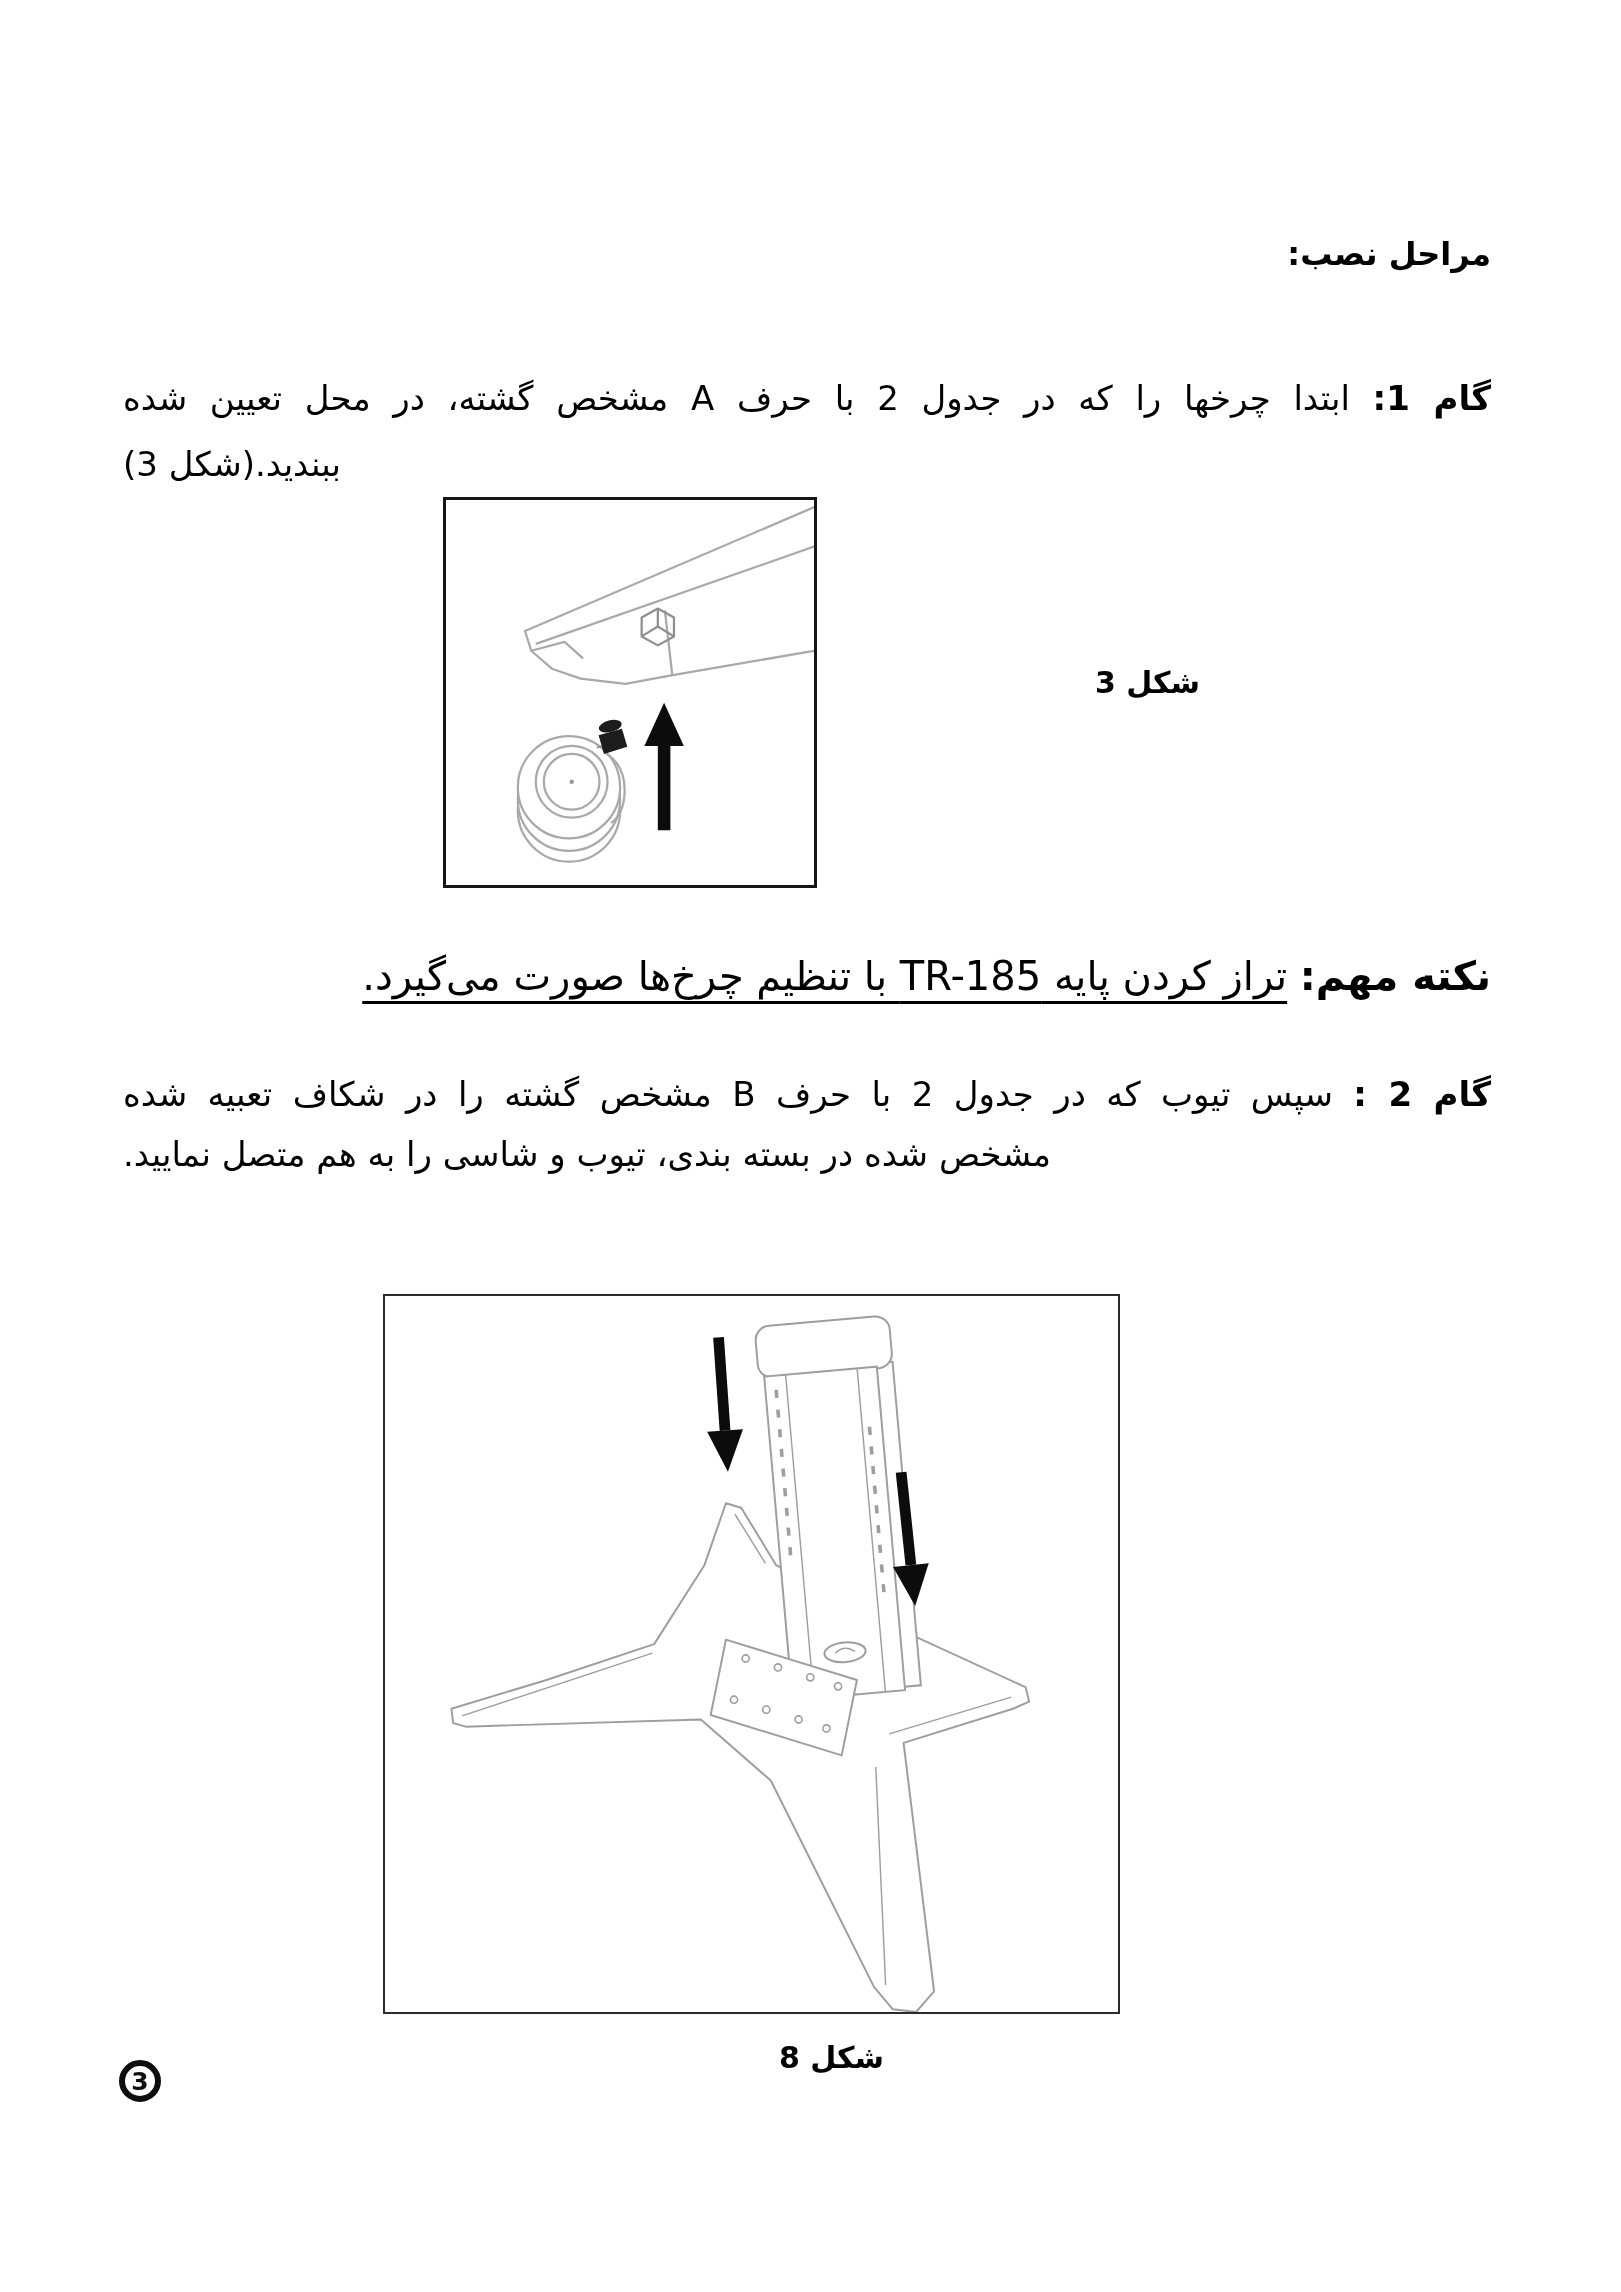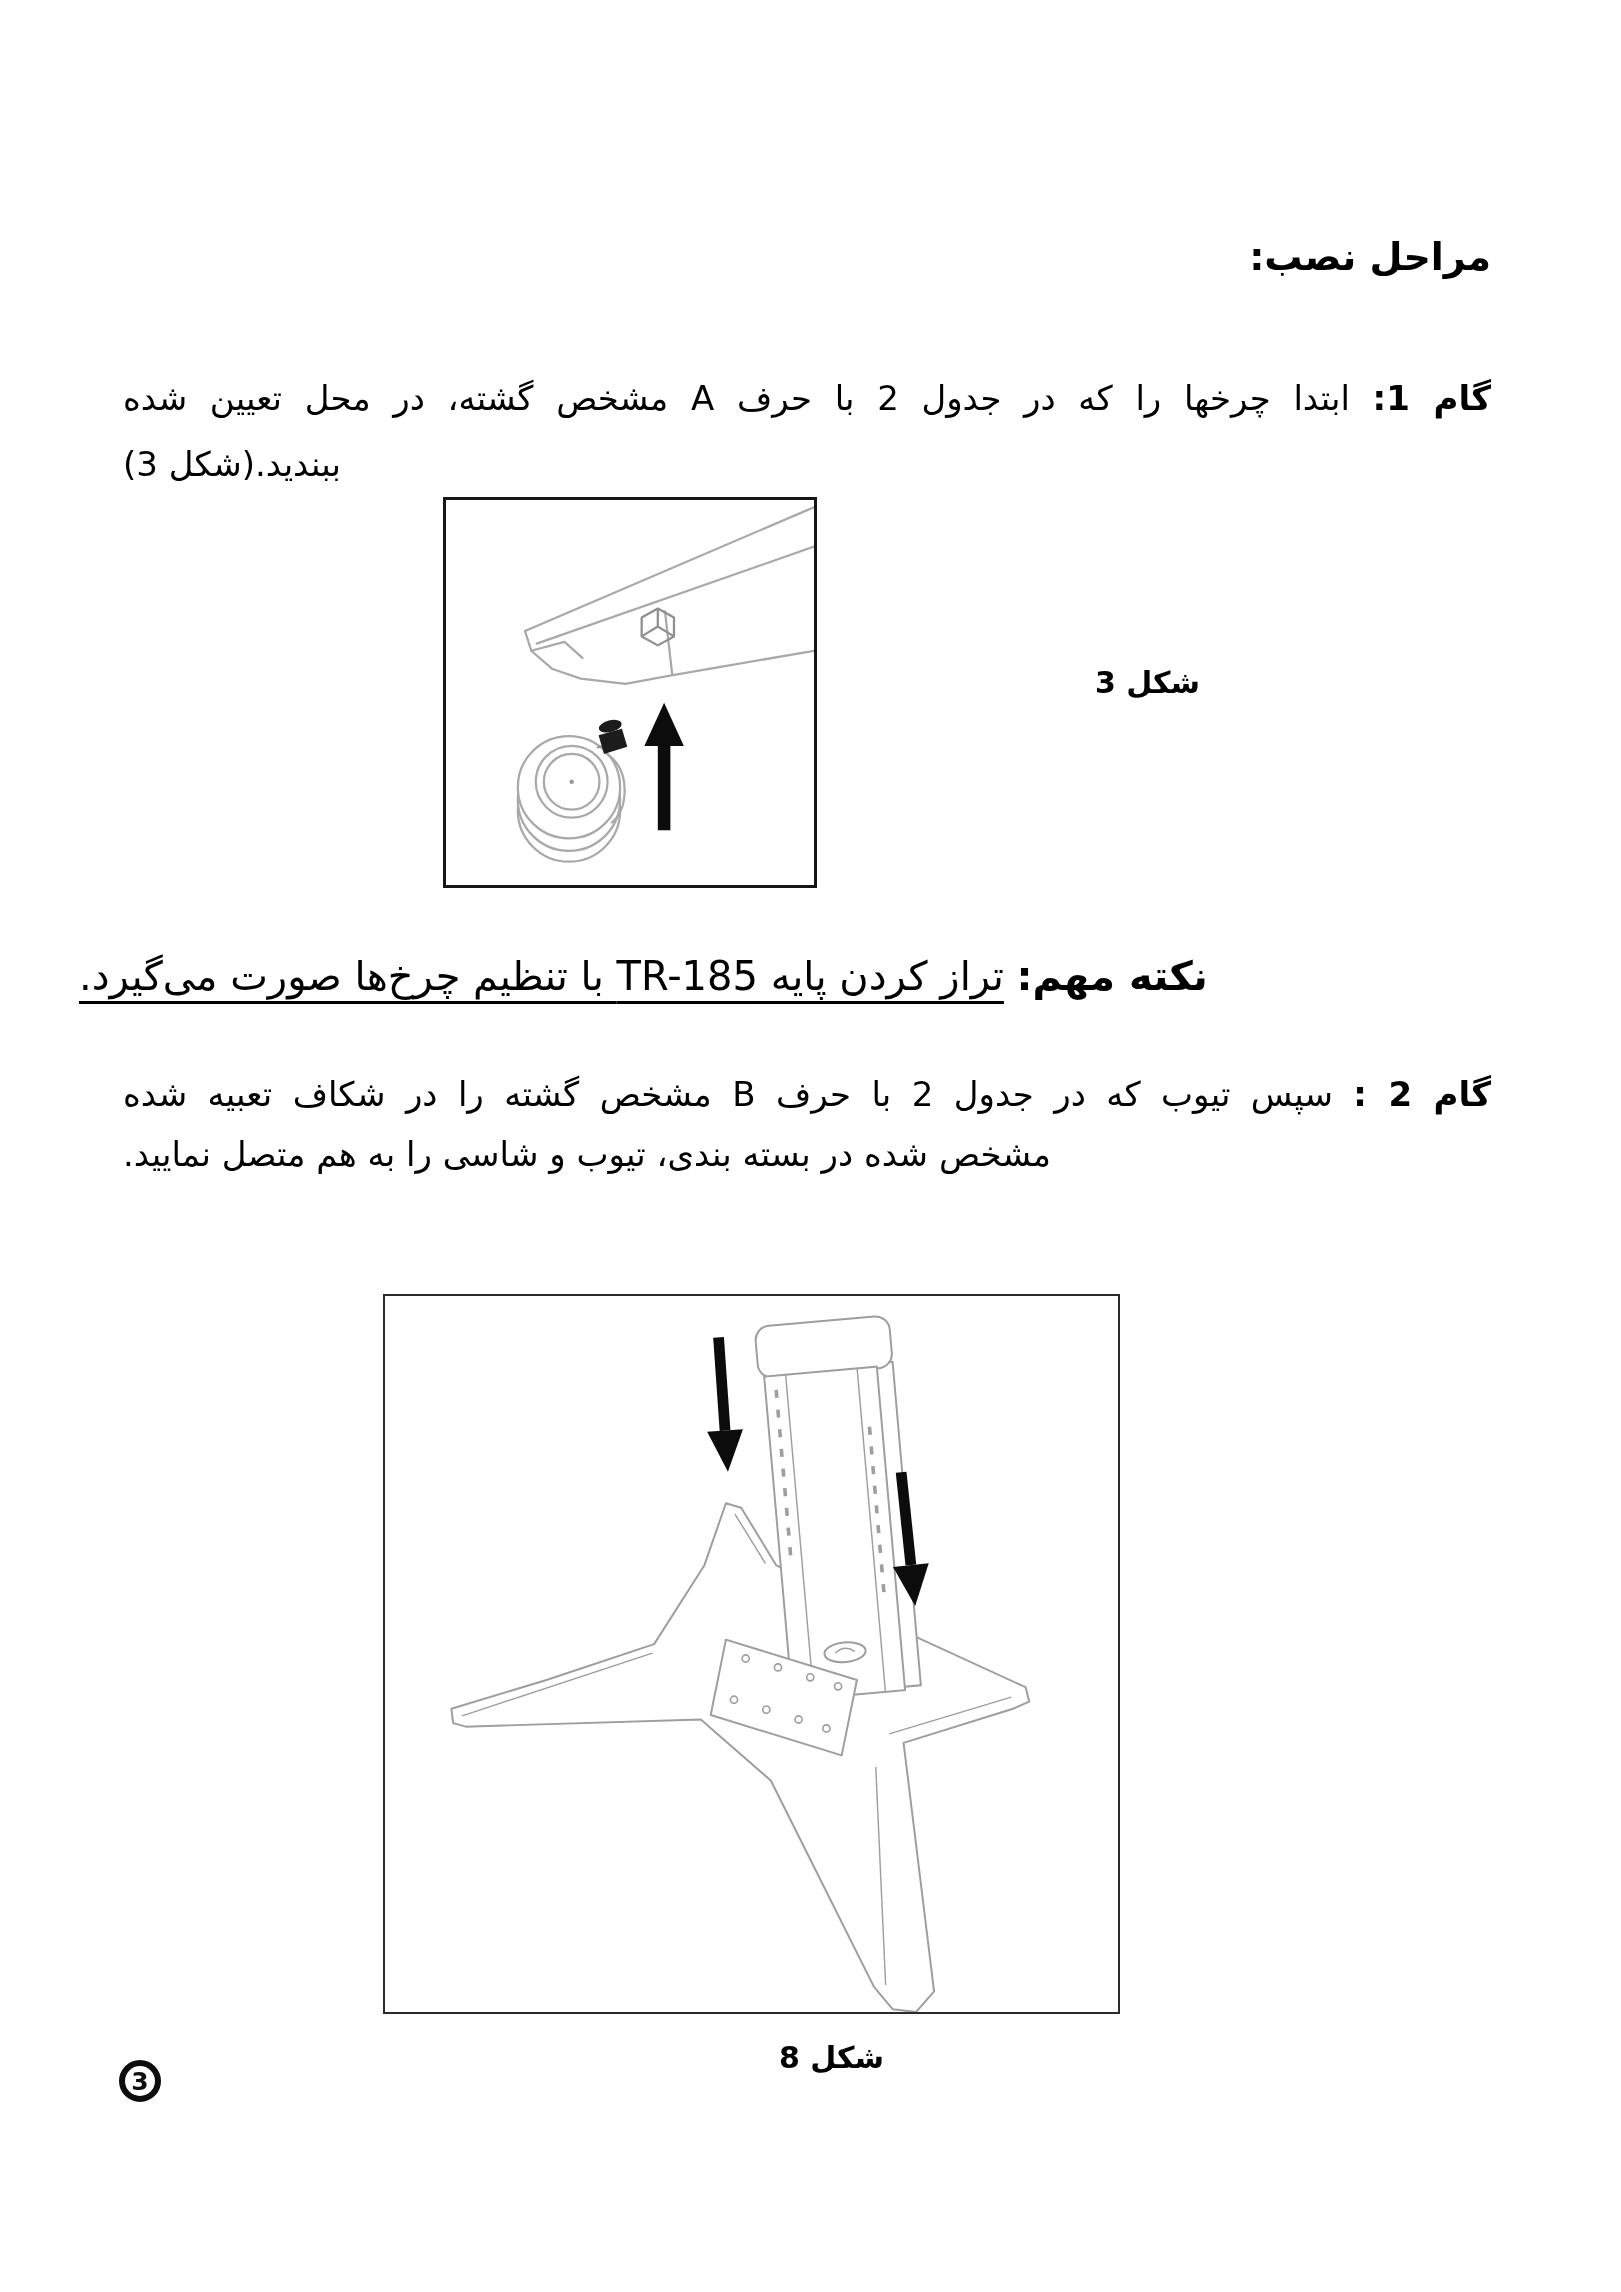--- a/index.html
+++ b/index.html
@@ -8,36 +8,36 @@
     position:relative;
     width:1621px; height:2293px;
     background:#ffffff;
     color:#000;
     font-family:"DejaVu Sans", sans-serif;
     direction:rtl;
     overflow:hidden;
   }
   .title {
     position:absolute; top:235px; right:130px;
-    font-size:38px; font-weight:bold;
+    font-size:32px; font-weight:bold;
   }
   .para {
     position:absolute; right:130px; left:79px;
     font-size:34px;
     direction:rtl;
     margin-left:44px;
   }
   .p1 { top:365px; line-height:66px; }
   .p3 { top:1064px; line-height:60px; }
   .line-justify { text-align:justify; text-align-last:justify; }
   .line-right   { text-align:left; }
   .step-label { font-weight:bold; }
   .note {
     position:absolute; top:944px; right:130px; left:79px;
-    font-size:40px; text-align:left; line-height:64px;
+    font-size:40px; text-align:right; line-height:64px;
   }
   .note-label { font-weight:bold; }
   .note-text {
     margin-right:12.5px;
     text-decoration:underline;
     text-decoration-thickness:2.7px;
     text-underline-offset:10.7px;
   }
   .figure {
     position:absolute; background:#ffffff;

